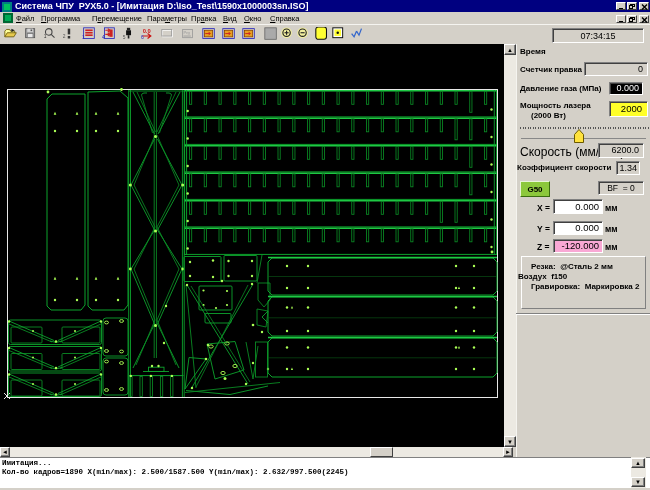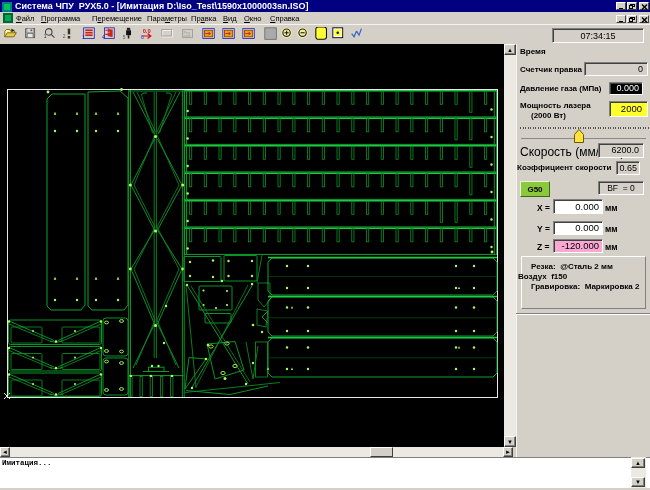--- a/index.html
+++ b/index.html
@@ -594,37 +594,38 @@
 <div style="position:absolute;left:642.5px;top:127px;width:1px;height:2px;background:#555"></div>
 <div style="position:absolute;left:645.0px;top:127px;width:1px;height:2px;background:#555"></div>
 <div style="position:absolute;left:647.5px;top:127px;width:1px;height:2px;background:#555"></div>
 <div style="position:absolute;left:521px;top:138px;width:125px;height:1px;background:#888"></div>
 <svg style="position:absolute;left:573px;top:129px" width="12" height="15">
     <path d="M6,0.5 L10.5,5.5 L10.5,13.5 L1.5,13.5 L1.5,5.5 Z" fill="#ffe23d" stroke="#6b5900" stroke-width="1"></path>
   </svg>
 <div style="position:absolute;left:520px;top:145px;font-size:12px;font-weight:normal;color:#000;white-space:nowrap">Скорость (мм/мин)</div>
 <div style="position:absolute;left:598px;top:142.5px;width:46px;height:15.5px;background:#d4d0c8;border-top:1px solid #808080;border-left:1px solid #808080;border-bottom:1px solid #fff;border-right:1px solid #fff;box-shadow:inset 1px 1px 0 #404040;display:flex;align-items:center;justify-content:flex-end;font-size:9px;font-weight:normal;color:#000;padding:0 4px;box-sizing:border-box">6200.0</div>
 <div style="position:absolute;left:517px;top:163px;font-size:8px;font-weight:bold;color:#000;white-space:nowrap">Коэффициент скорости</div>
-<div style="position:absolute;left:616px;top:160.5px;width:24px;height:14.5px;background:#d4d0c8;border-top:1px solid #808080;border-left:1px solid #808080;border-bottom:1px solid #fff;border-right:1px solid #fff;box-shadow:inset 1px 1px 0 #404040;display:flex;align-items:center;justify-content:flex-end;font-size:9px;font-weight:normal;color:#000;padding:0 2px;box-sizing:border-box">0.65</div>
+<div style="position:absolute;left:616px;top:160.5px;width:24px;height:14.5px;background:#d4d0c8;border-top:1px solid #808080;border-left:1px solid #808080;border-bottom:1px solid #fff;border-right:1px solid #fff;box-shadow:inset 1px 1px 0 #404040;display:flex;align-items:center;justify-content:flex-end;font-size:9px;font-weight:normal;color:#000;padding:0 2px;box-sizing:border-box">1.34</div>
 <div style="position:absolute;left:520px;top:181px;width:28px;height:14px;background:#8cc83c;border-top:1px solid #e8f5d8;border-left:1px solid #e8f5d8;border-bottom:1px solid #3a6b10;border-right:1px solid #3a6b10;display:flex;align-items:center;justify-content:center;font-size:8px;font-weight:bold">G50</div>
 <div style="position:absolute;left:598px;top:181px;width:46px;height:14px;background:#d4d0c8;border-top:1px solid #808080;border-left:1px solid #808080;border-bottom:1px solid #fff;border-right:1px solid #fff;box-shadow:inset 1px 1px 0 #404040;display:flex;align-items:center;justify-content:center;font-size:8.5px;font-weight:normal;color:#000;padding:0 2px;box-sizing:border-box">BF&nbsp;&nbsp;=&nbsp;0</div>
 <div style="position:absolute;left:537px;top:202.5px;font-size:8.5px;font-weight:bold;color:#000;white-space:nowrap">X =</div>
 <div style="position:absolute;left:553px;top:199px;width:50px;height:14.5px;background:#fff;border-top:1px solid #808080;border-left:1px solid #808080;border-bottom:1px solid #fff;border-right:1px solid #fff;box-shadow:inset 1px 1px 0 #404040;display:flex;align-items:center;justify-content:flex-end;font-size:9.5px;font-weight:normal;color:#000;padding:0 3px;box-sizing:border-box">0.000</div>
 <div style="position:absolute;left:605px;top:202.5px;font-size:8.5px;font-weight:bold;color:#000;white-space:nowrap">мм</div>
 <div style="position:absolute;left:537px;top:224.0px;font-size:8.5px;font-weight:bold;color:#000;white-space:nowrap">Y =</div>
 <div style="position:absolute;left:553px;top:220.5px;width:50px;height:14.5px;background:#fff;border-top:1px solid #808080;border-left:1px solid #808080;border-bottom:1px solid #fff;border-right:1px solid #fff;box-shadow:inset 1px 1px 0 #404040;display:flex;align-items:center;justify-content:flex-end;font-size:9.5px;font-weight:normal;color:#000;padding:0 3px;box-sizing:border-box">0.000</div>
 <div style="position:absolute;left:605px;top:224.0px;font-size:8.5px;font-weight:bold;color:#000;white-space:nowrap">мм</div>
 <div style="position:absolute;left:537px;top:242.0px;font-size:8.5px;font-weight:bold;color:#000;white-space:nowrap">Z =</div>
 <div style="position:absolute;left:553px;top:238.5px;width:50px;height:14.5px;background:#f9a8d4;border-top:1px solid #808080;border-left:1px solid #808080;border-bottom:1px solid #fff;border-right:1px solid #fff;box-shadow:inset 1px 1px 0 #404040;display:flex;align-items:center;justify-content:flex-end;font-size:9.5px;font-weight:normal;color:#000;padding:0 3px;box-sizing:border-box">-120.000</div>
 <div style="position:absolute;left:605px;top:242.0px;font-size:8.5px;font-weight:bold;color:#000;white-space:nowrap">мм</div>
 <div style="position:absolute;left:521px;top:256px;width:125px;height:53px;background:#d4d0c8;border-top:1px solid #fff;border-left:1px solid #fff;border-bottom:1px solid #808080;border-right:1px solid #808080;box-sizing:border-box"></div>
 <div style="position:absolute;left:531px;top:261.5px;font-size:8px;font-weight:bold;color:#000;white-space:nowrap">Резка:&nbsp; @Сталь 2 мм</div>
 <div style="position:absolute;left:518px;top:271.5px;font-size:8px;font-weight:bold;color:#000;white-space:nowrap">Воздух&nbsp; f150</div>
 <div style="position:absolute;left:531px;top:282px;font-size:8px;font-weight:bold;color:#000;white-space:nowrap">Гравировка:&nbsp; Маркировка 2</div>
 <div style="position:absolute;left:516px;top:313px;width:134px;height:1px;background:#808080"></div>
 <div style="position:absolute;left:516px;top:314px;width:134px;height:1px;background:#fff"></div>
 
 <div style="position:absolute;left:0;top:457px;width:650px;height:31px;background:#fff;border-top:1px solid #808080;box-sizing:border-box;overflow:hidden">
 <div style="position:absolute;left:2px;top:1px;font-family:'Liberation Mono',monospace;font-size:7.5px;font-weight:bold;color:#000;white-space:nowrap">Имитация...</div>
+<div style="position:absolute;left:2px;top:10px;font-family:'Liberation Mono',monospace;font-size:7.5px;font-weight:bold;color:#000;white-space:nowrap">Кол-во кадров=1890 X(min/max): 2.500/1587.500 Y(min/max): 2.632/997.500(2245)</div>
 </div>
 <div style="position:absolute;left:631px;top:457px;width:15px;height:31px;background:#ece9e2"></div>
 <div style="position:absolute;left:631px;top:458px;width:14px;height:10px;background:#d4d0c8;border-top:1px solid #fff;border-left:1px solid #fff;border-bottom:1px solid #404040;border-right:1px solid #404040;box-shadow:inset -1px -1px 0 #808080;box-sizing:border-box;display:flex;align-items:center;justify-content:center;font-size:6px;color:#000;line-height:1">▲</div>
 <div style="position:absolute;left:631px;top:477px;width:14px;height:10px;background:#d4d0c8;border-top:1px solid #fff;border-left:1px solid #fff;border-bottom:1px solid #404040;border-right:1px solid #404040;box-shadow:inset -1px -1px 0 #808080;box-sizing:border-box;display:flex;align-items:center;justify-content:center;font-size:6px;color:#000;line-height:1">▼</div>
 <div style="position:absolute;left:0;top:488px;width:650px;height:2px;background:#d4d0c8"></div>
 </body></html>

